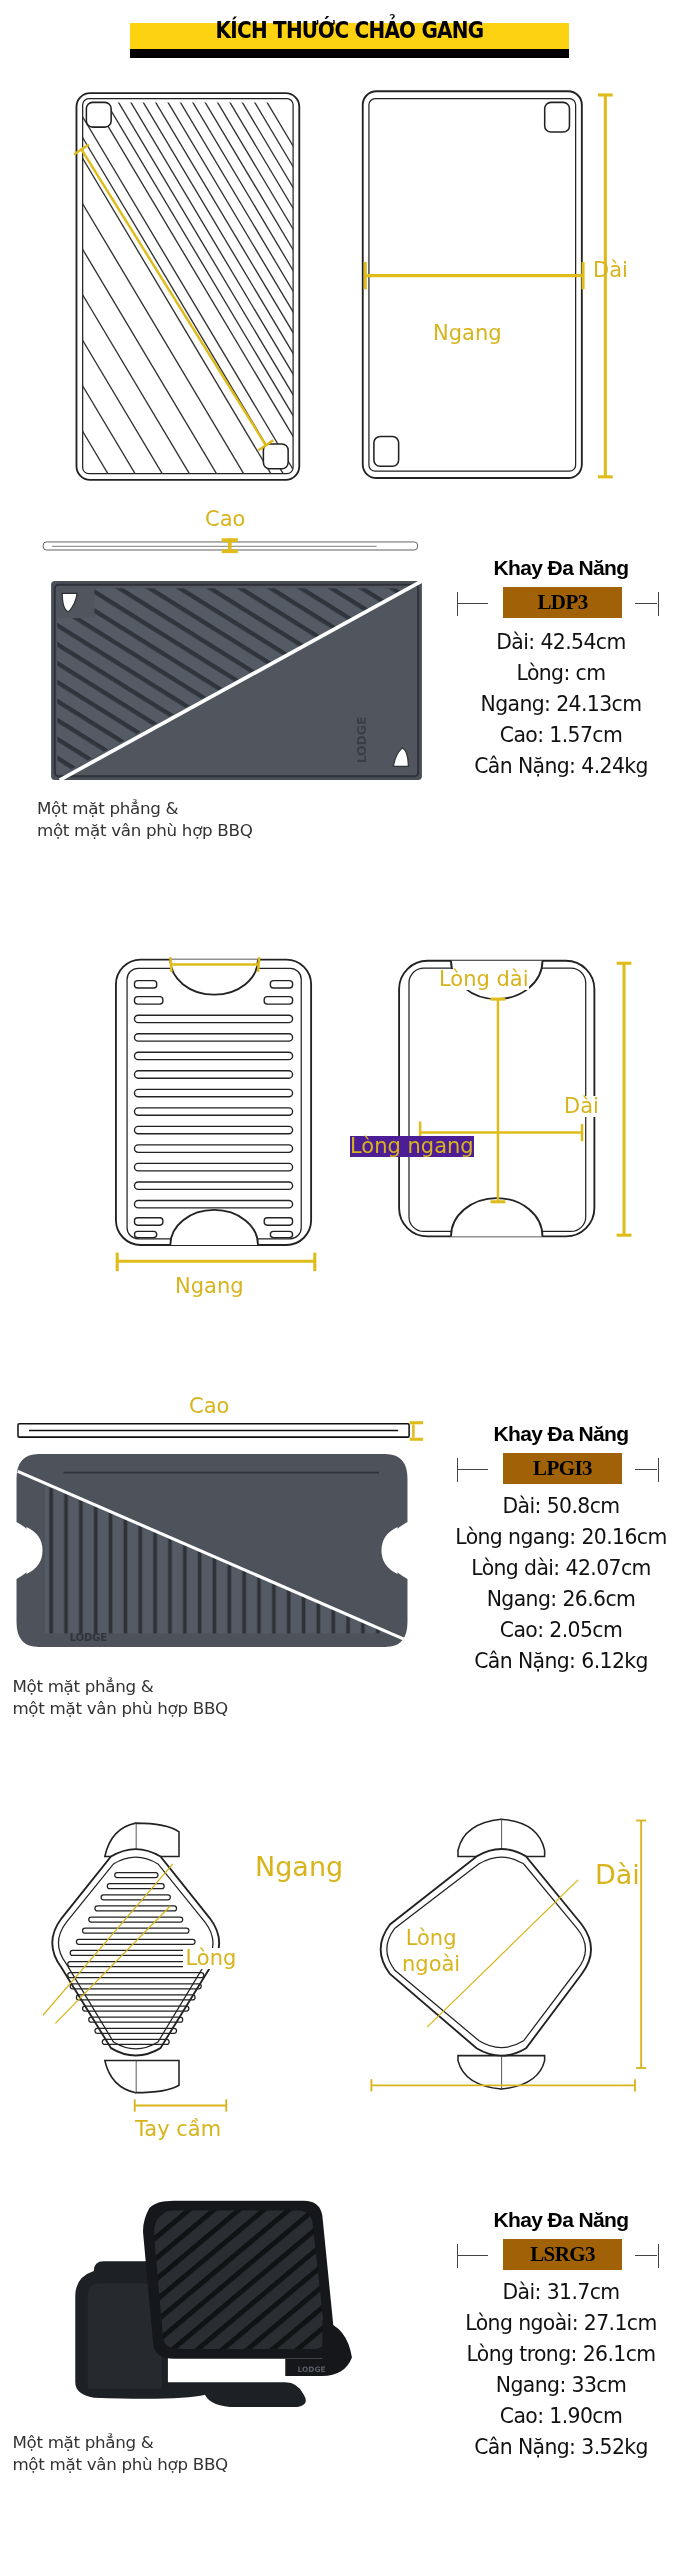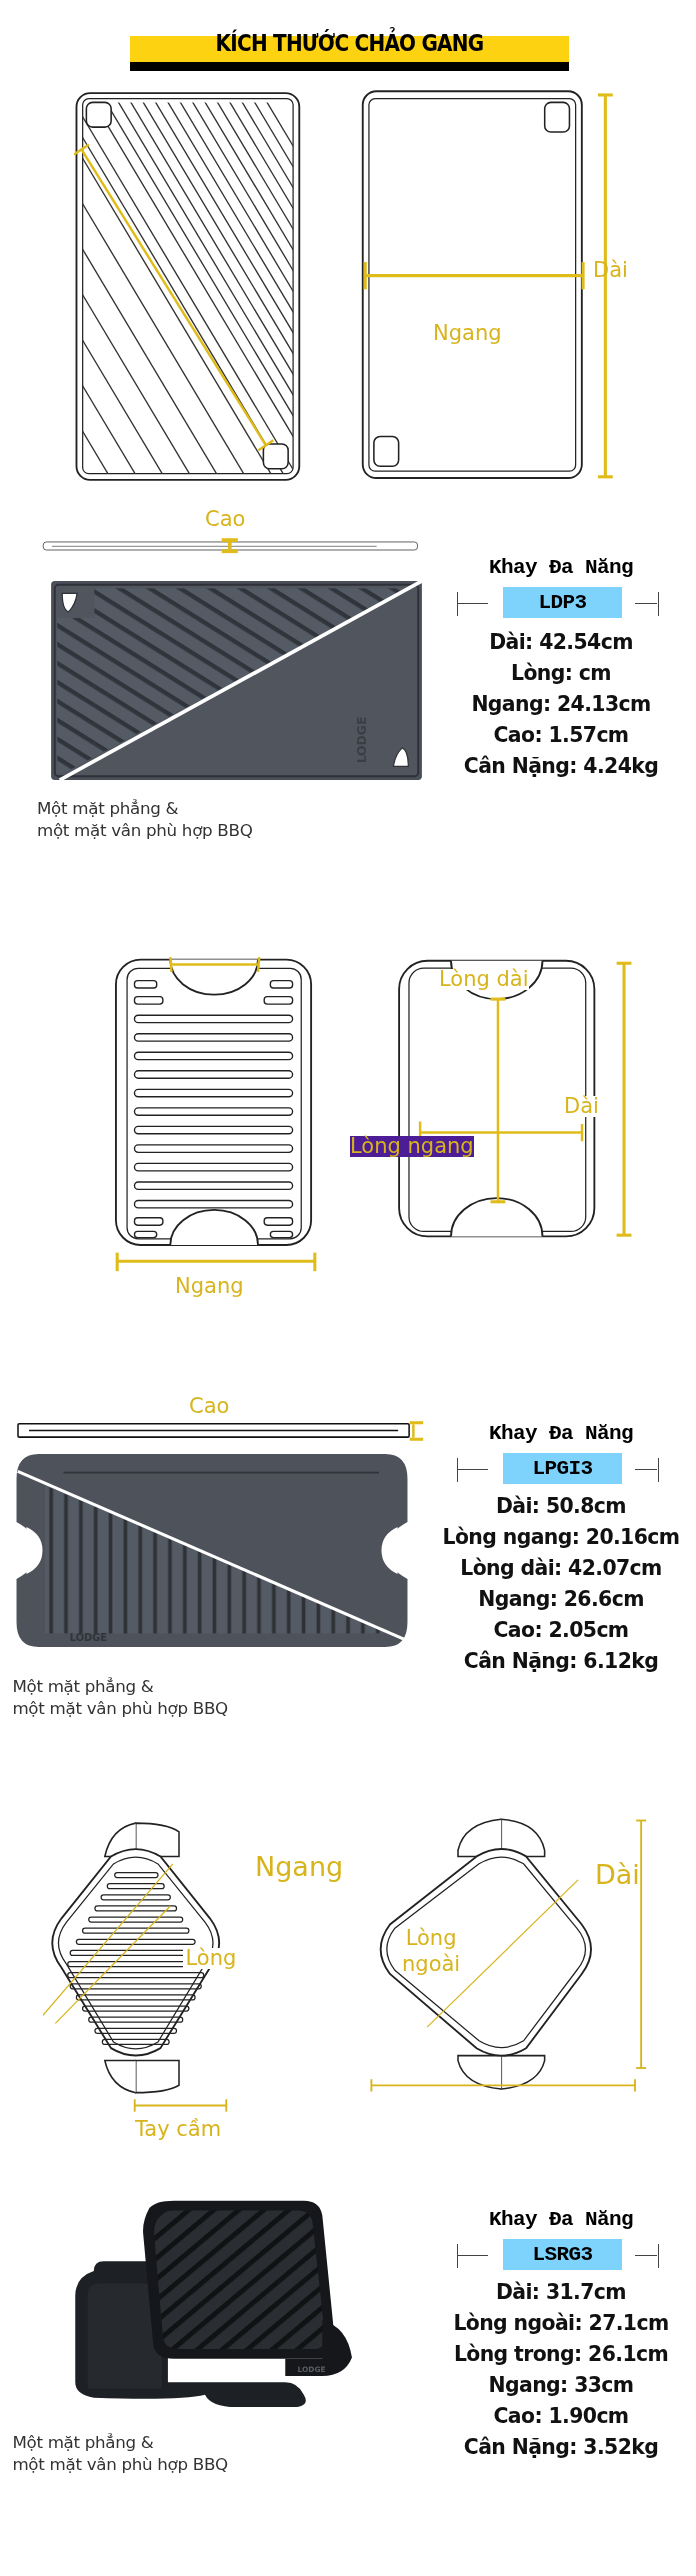--- a/index.html
+++ b/index.html
@@ -1,38 +1,38 @@
 <!DOCTYPE html>
 <html style="font-size:10px"><head>
 <meta charset="utf-8">
 <style>
   html, body { margin:0; padding:0; background:#ffffff; }
   body { width:696px; height:2576px; position:relative; overflow:hidden;
          font-family:"Liberation Sans", "DejaVu Sans", sans-serif; color:#111; }
   .abs { position:absolute; }
   
-  .banner { left:130px; top:36px; width:498px; height:35px; }
+  .banner { left:130px; top:23px; width:498px; height:35px; }
   .banner .yellow { position:absolute; left:0; top:0; width:439px; height:26px; background:#FDD211; }
   .banner .black { position:absolute; left:0; top:26px; width:439px; height:8.7px; background:#000; }
   .banner .title { position:absolute; left:0; top:-10px; width:439px; text-align:center;
                    font-family:"DejaVu Sans", sans-serif; font-weight:bold; font-size:23.5px;
                    letter-spacing:-0.9px; transform:scaleX(0.85); color:#000; line-height:35px; }
   
   .dim { color:#D8B41C; font-family:"DejaVu Sans", sans-serif; font-size:21px; line-height:1; white-space:nowrap; }
   .dim.big { font-size:27px; }
   
   .spec { width:260px; text-align:center; }
-  .spec .khay { font-family:Liberation Mono, monospace; font-weight:bold; font-size:21px; letter-spacing:-0.6px; line-height:25px; color:#000; }
+  .spec .khay { font-family:Liberation Sans, sans-serif; font-weight:bold; font-size:21px; letter-spacing:-0.6px; line-height:25px; color:#000; }
   .spec .badge-row { position:relative; height:31px; margin-top:7.4px; }
   .spec .bracket { position:absolute; top:5px; height:23.5px; border-left:1.2px solid #444; }
   .spec .bracket-line { position:absolute; top:16px; height:0; border-top:1.2px solid #444; }
-  .spec .badge { position:absolute; left:72px; width:119px; height:31px; background:#7dd3fc;
-                 font-family:Liberation Mono, monospace; font-weight:bold; font-size:21px; line-height:31px;
+  .spec .badge { position:absolute; left:72px; width:119px; height:31px; background:#a16207;
+                 font-family:Liberation Serif, serif; font-weight:bold; font-size:21px; line-height:31px;
                  color:#000; letter-spacing:-0.6px; }
-  .spec ul { list-style:none; margin:8.7px 0 0 0; padding:0;font-weight:bold; }
+  .spec ul { list-style:none; margin:8.7px 0 0 0; padding:0; }
   .spec li { font-family:"DejaVu Sans", sans-serif; font-size:20.4px; line-height:31px; color:#111;
              letter-spacing:-0.6px; white-space:nowrap; }
   .caption { font-family:"DejaVu Sans", sans-serif; font-size:16.7px; line-height:22px; color:#333;
              text-align:left; letter-spacing:-0.3px; }
 </style>
 </head>
 <body>
 
 <div class="abs banner">
   <div class="yellow"></div>

